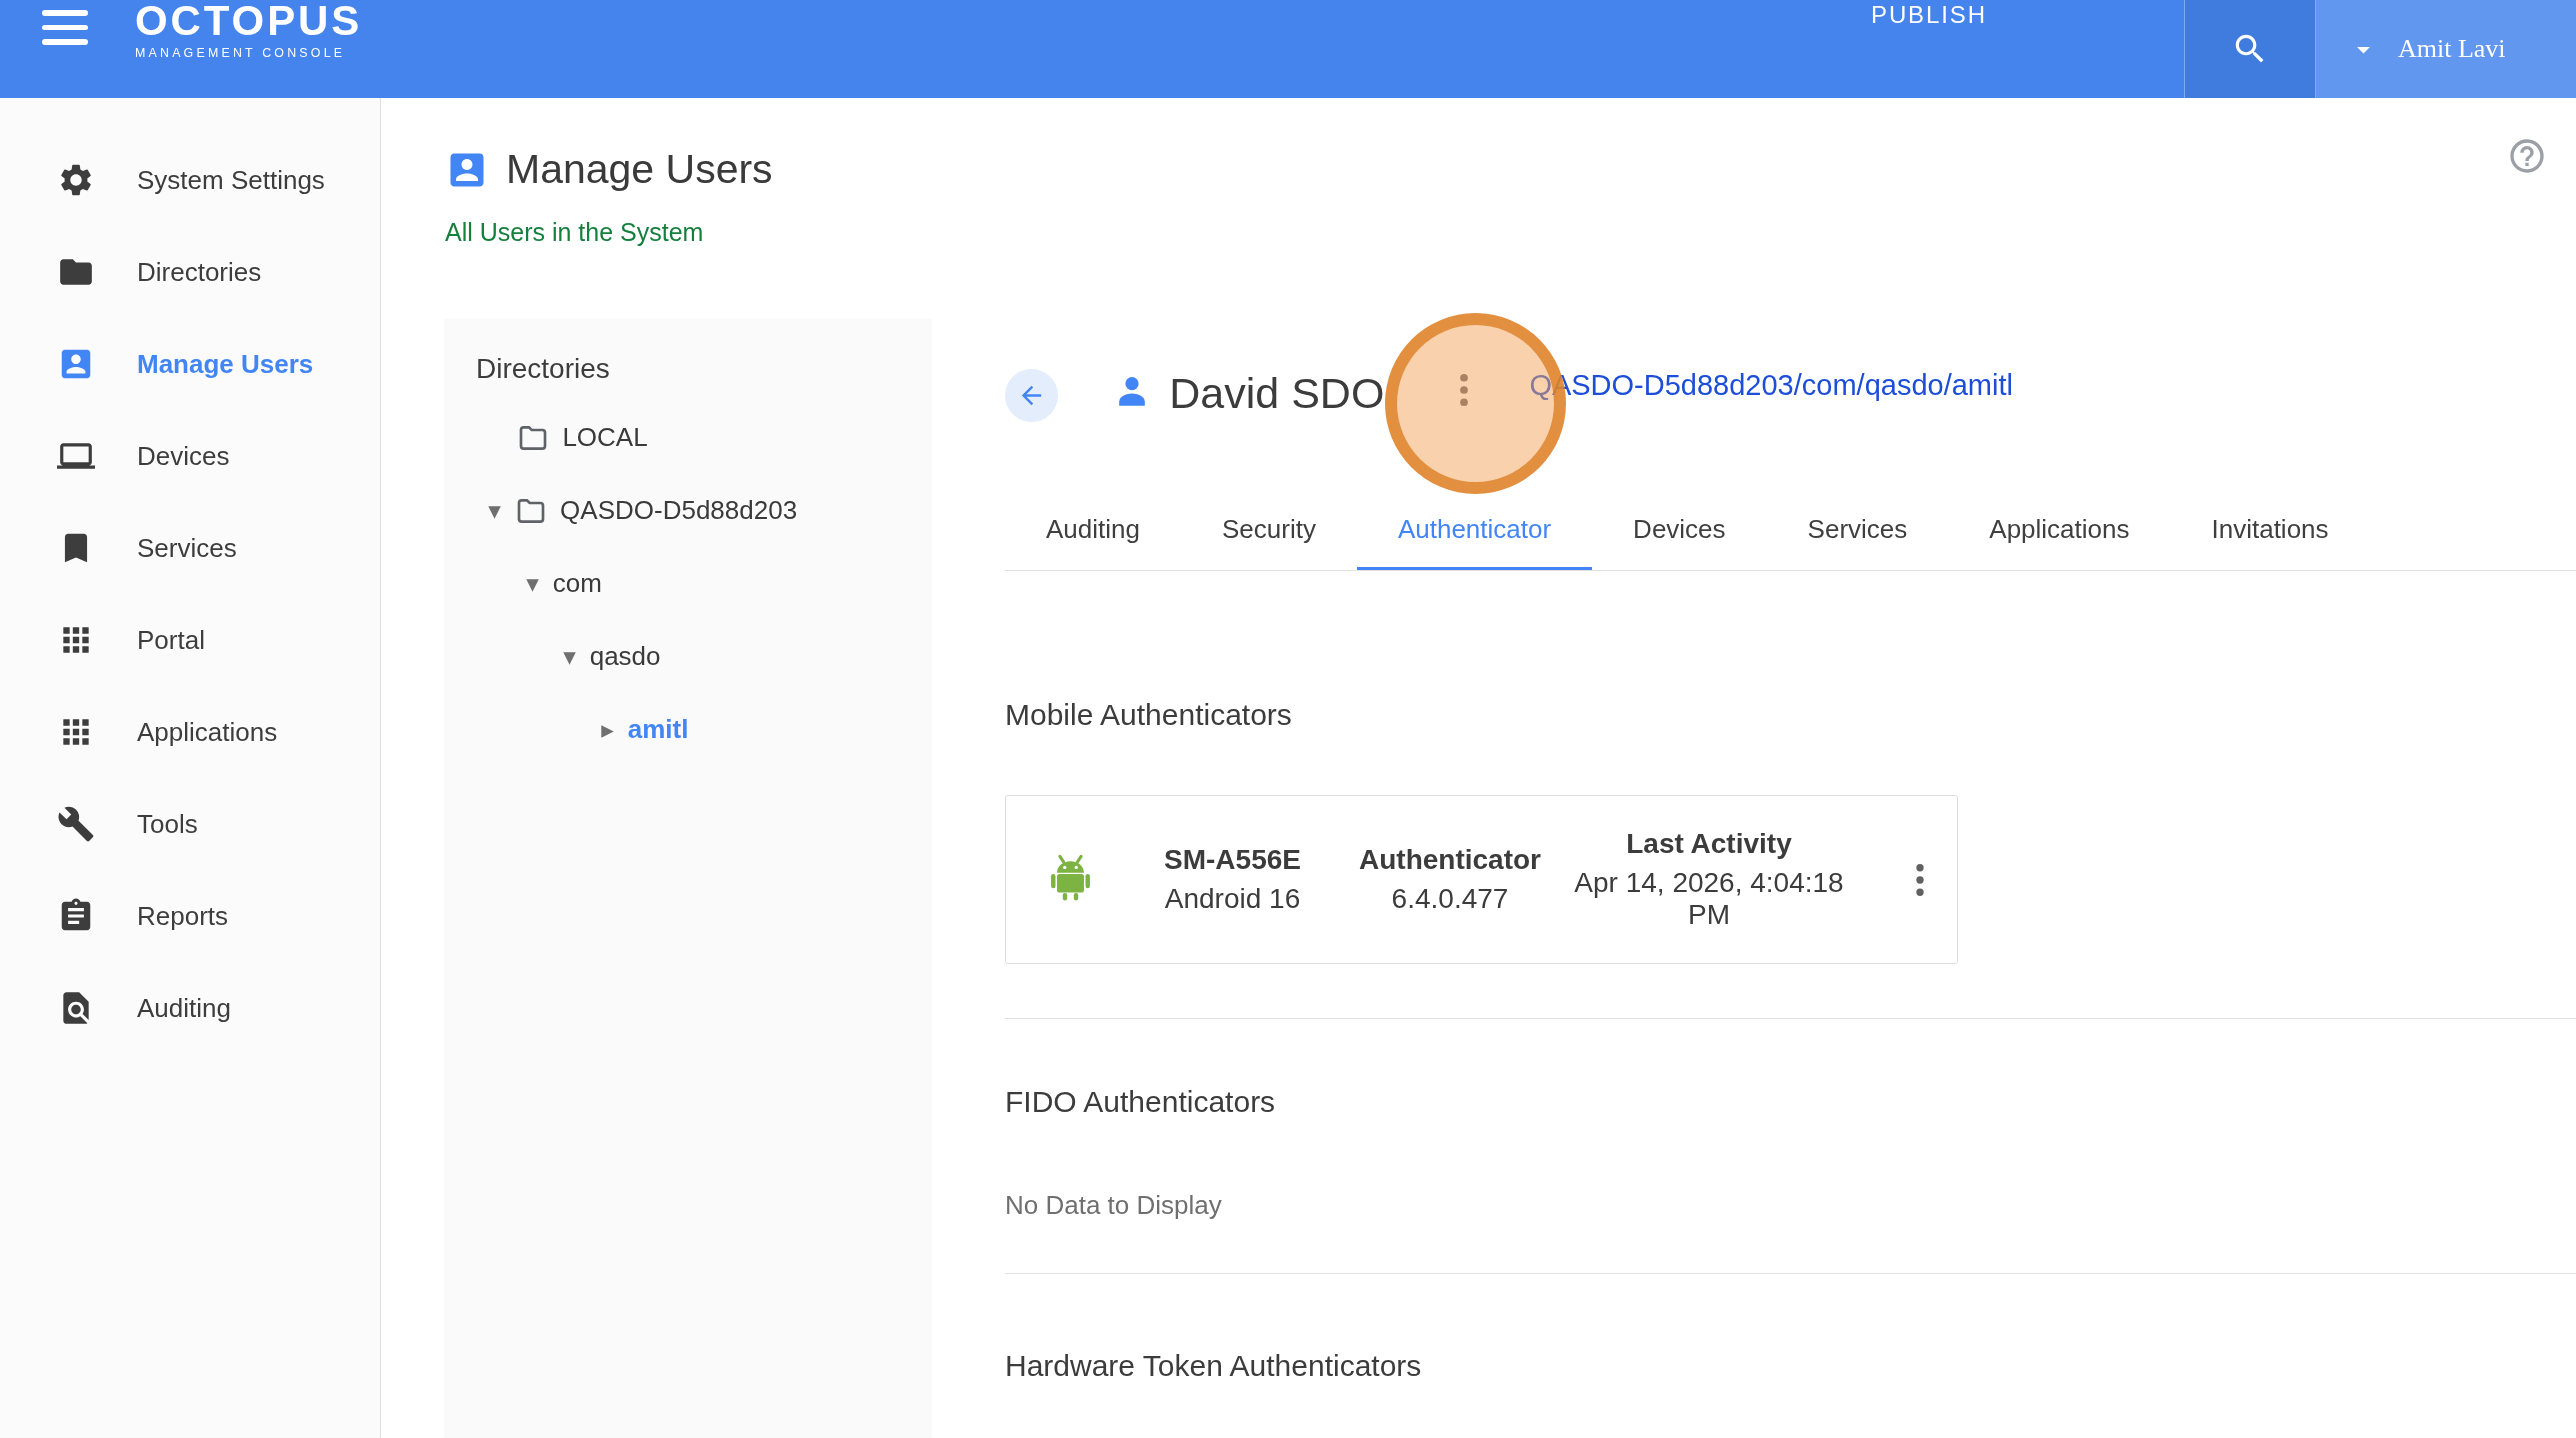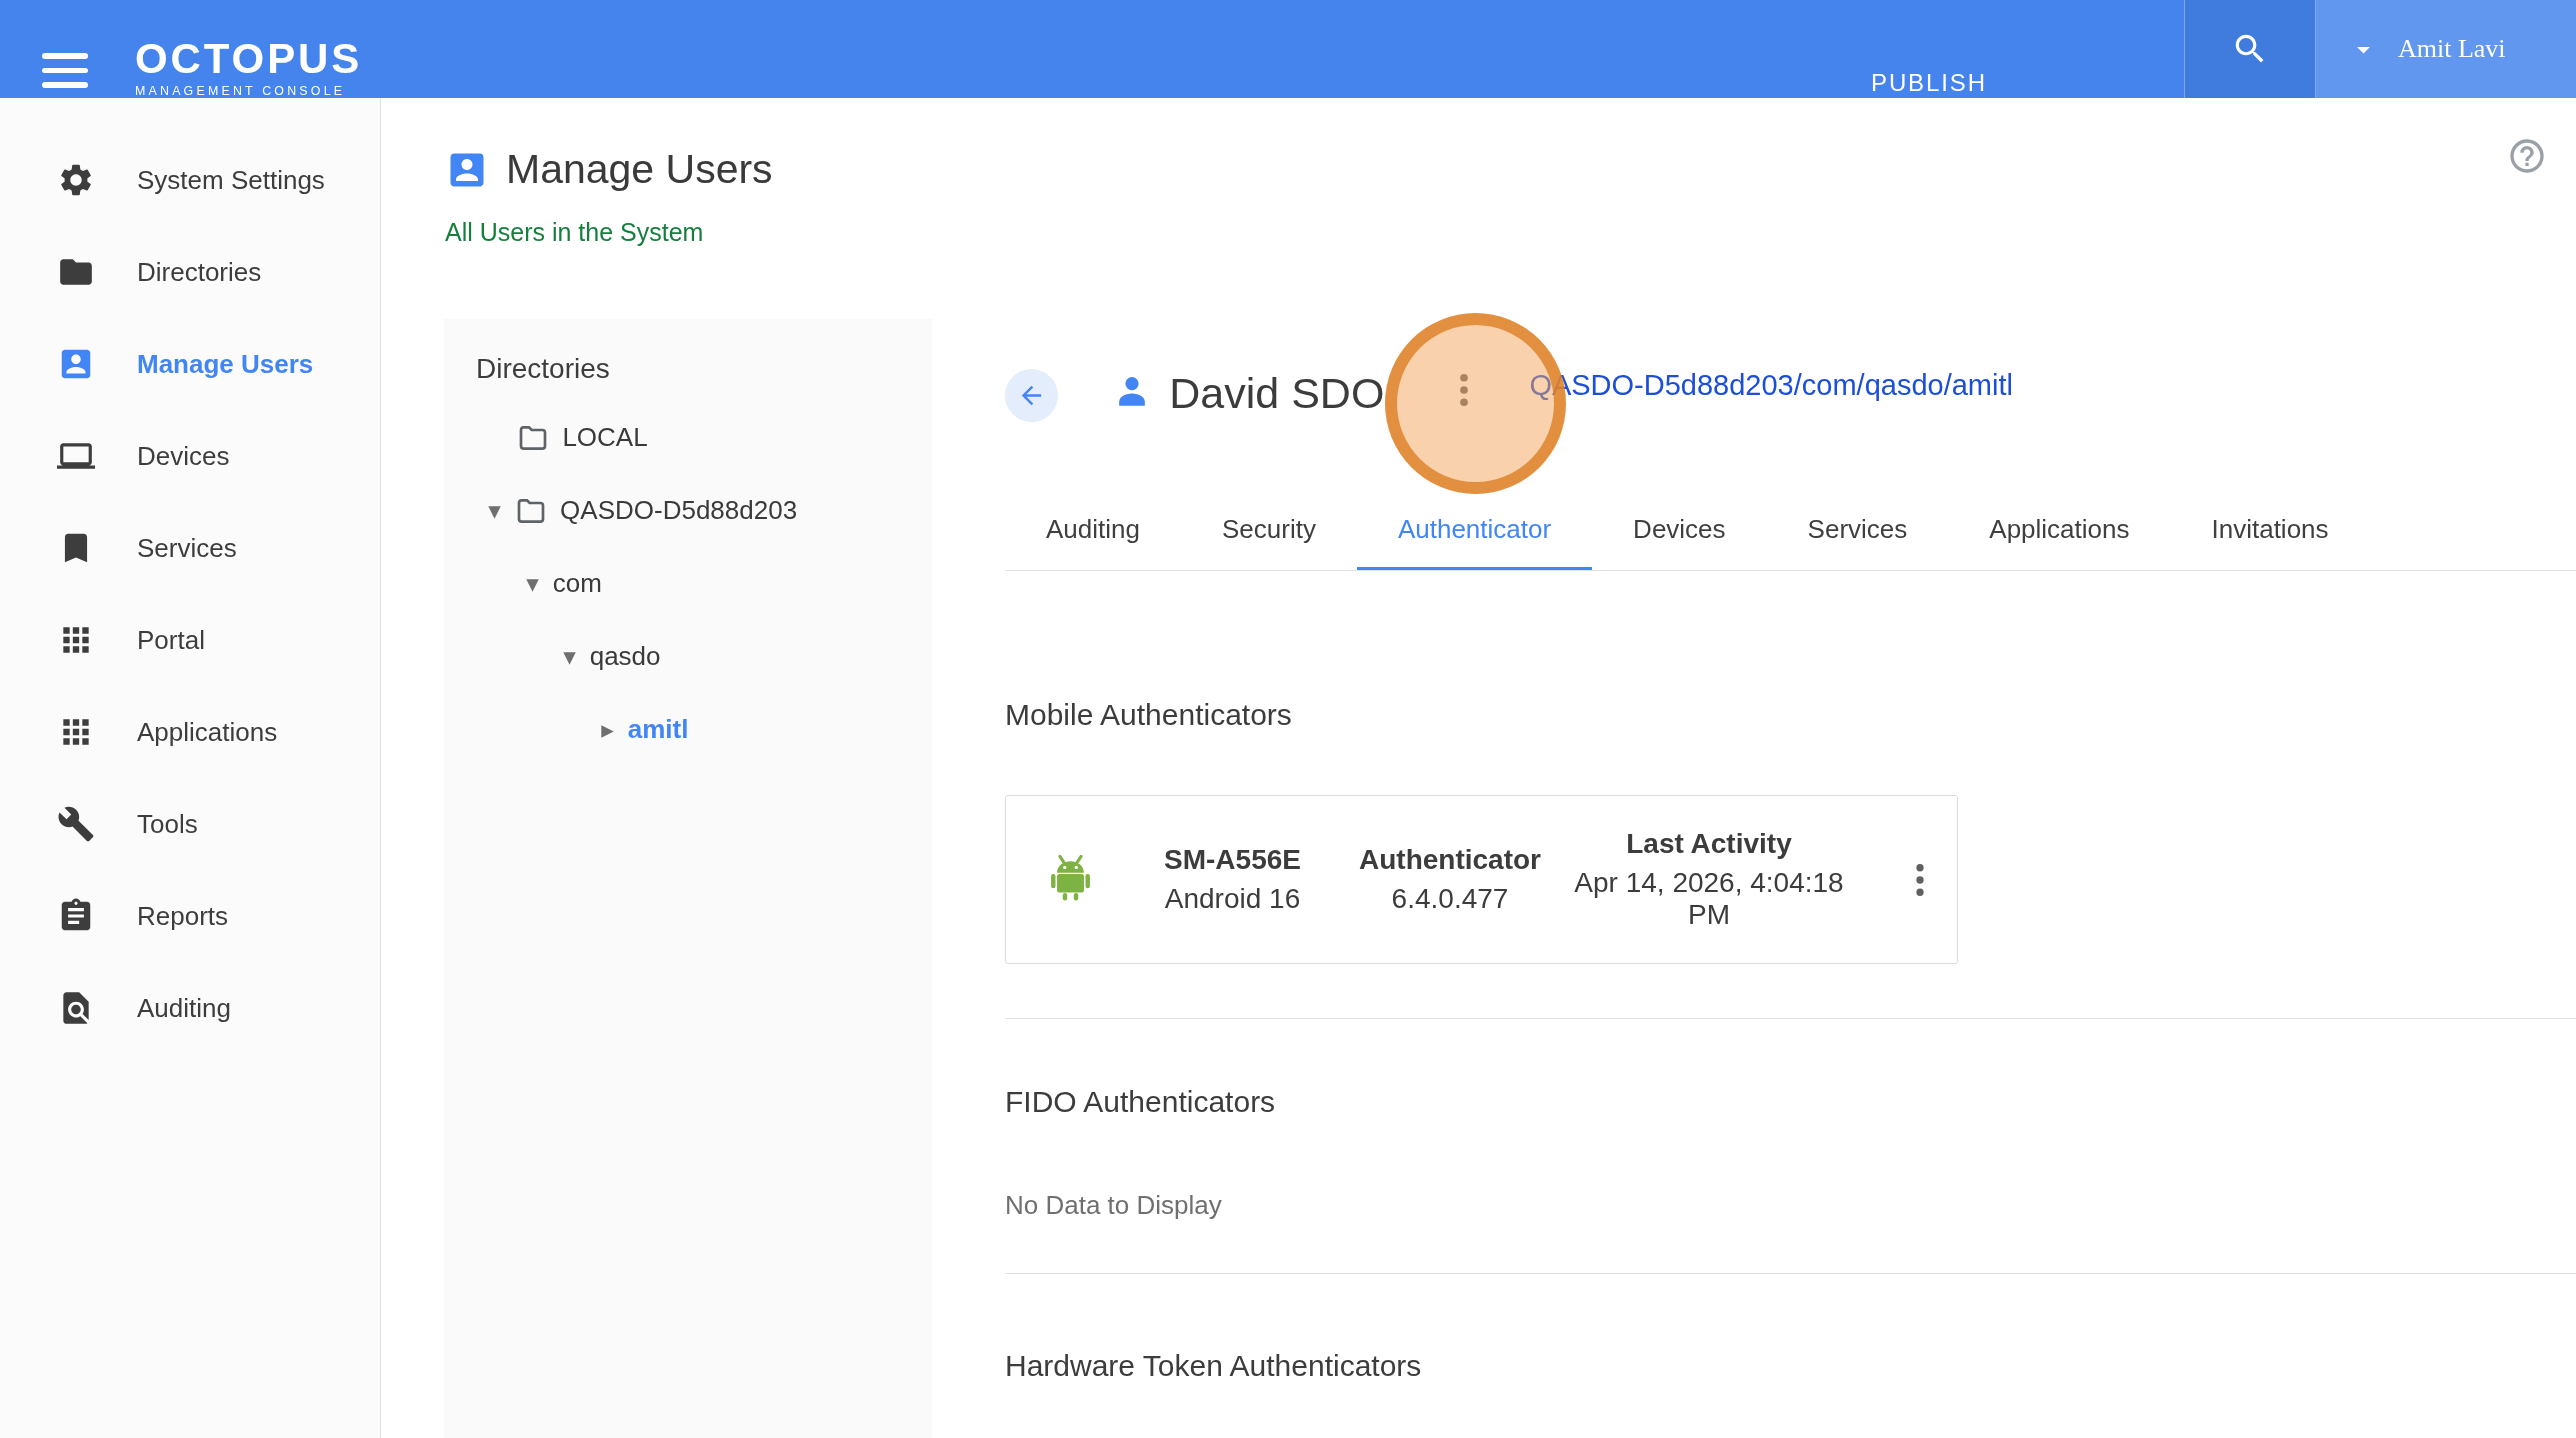--- a/index.html
+++ b/index.html
@@ -3,21 +3,21 @@
 <meta charset="utf-8">
 <style>
   html,body{margin:0;padding:0;}
   body{
     width:2576px;height:1439px;position:relative;overflow:hidden;
     background:#ffffff;font-family:"Liberation Sans",sans-serif;color:#3c3c3c;
   }
   
   .header{
     position:absolute;top:0;left:0;right:0;height:98px;background:#4584EC;
-    display:flex;align-items:flex-end;z-index:10;
+    display:flex;align-items:flex-start;z-index:10;
   }
   .menu-btn{margin-left:42px;width:55px;height:55px;background:none;border:none;cursor:pointer;
     display:flex;flex-direction:column;justify-content:center;gap:8.6px;padding:0;}
   .menu-btn .bar{display:block;width:46px;height:5.7px;background:#fff;border-radius:2.9px;}
   .logo{margin-left:38px;display:flex;flex-direction:column;color:#fff;}
   .logo-title{font-size:42px;font-weight:700;letter-spacing:2.9px;line-height:1;}
   .logo-sub{font-size:12.4px;letter-spacing:3.2px;margin-top:3.8px;font-weight:400;}
   .header-spacer{flex:1;}
   .publish-btn{background:none;border:none;color:#fff;font-size:24px;letter-spacing:1.9px;
     font-family:inherit;cursor:pointer;margin-right:191px;}

